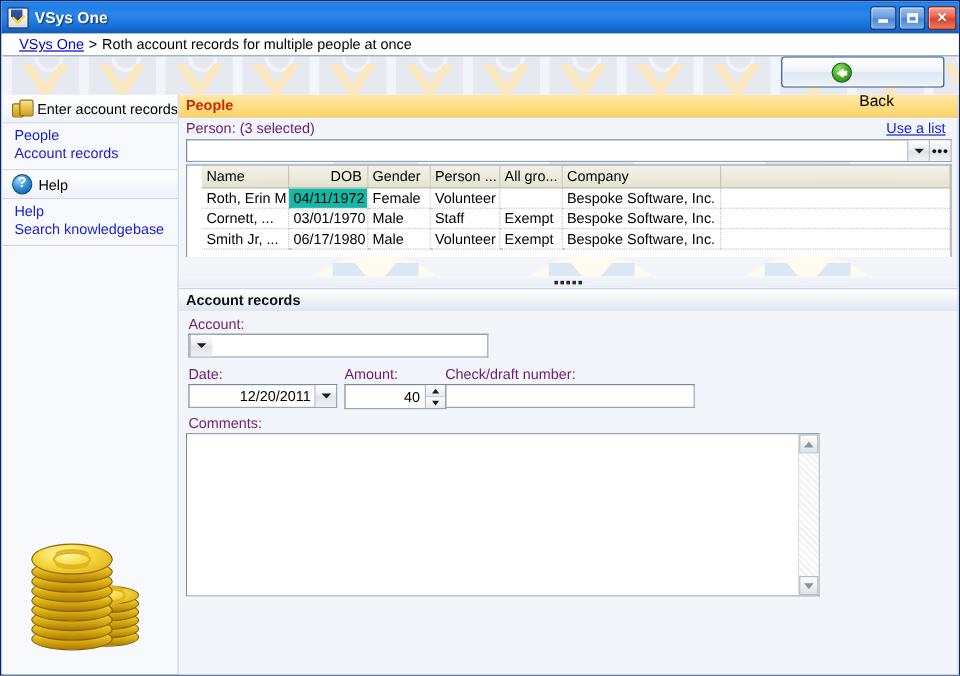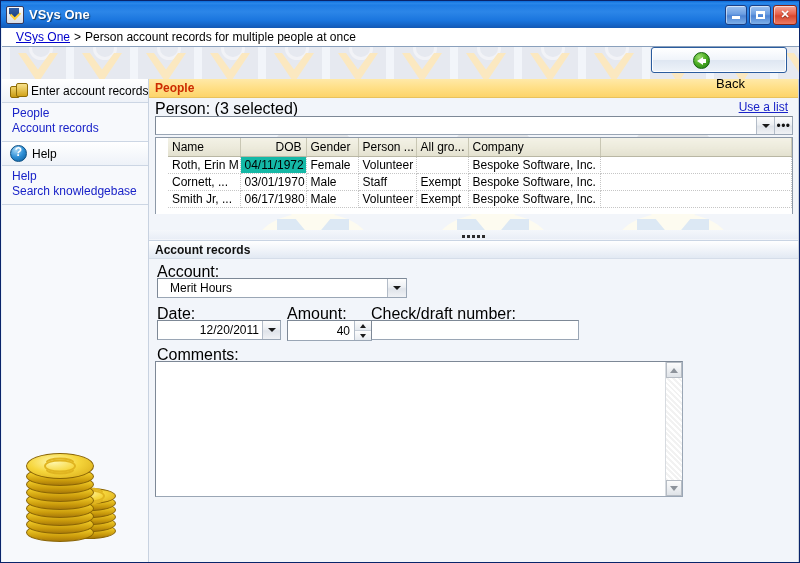--- a/index.html
+++ b/index.html
@@ -383,22 +383,22 @@
     border-bottom: 1px solid #d5dde9;
   }
 
   
   #person-row {
     position: absolute;
     left: 0; top: 20px;
     width: 651px; height: 38px;
   }
   .field-label {
-    font-size: 16px;
-    color: #000000;
+    font-size: 12px;
+    color: #701a75;
     white-space: nowrap;
   }
   #person-label { position: absolute; left: 6px; top: 1px; }
   #use-a-list {
     position: absolute; right: 12px; top: 1px;
     color: #1a23c8; text-decoration: underline; cursor: pointer; font-size: 12px;
   }
   #person-combo {
     position: absolute;
     left: 6px; top: 17px;
@@ -703,21 +703,21 @@
       </div>
       <div class="win-btn close">
         <div class="glyph">✕</div>
       </div>
     </div>
   </div>
 
   <div id="breadcrumb">
     <span class="crumb-link">VSys One</span>
     <span class="crumb-sep">&gt;</span>
-    <span class="crumb-cur">Person account records for multiple people at once</span>
+    <span class="crumb-cur">Roth account records for multiple people at once</span>
   </div>
 
   <div id="headerband">
     <div class="wm-small" style="left:8px;"></div>
     <div class="wm-small" style="left:72px;"></div>
     <div class="wm-small" style="left:136px;"></div>
     <div class="wm-small" style="left:200px;"></div>
     <div class="wm-small" style="left:264px;"></div>
     <div class="wm-small" style="left:328px;"></div>
     <div class="wm-small" style="left:392px;"></div>
@@ -879,21 +879,20 @@
     </div>
 
     <div class="section-head" id="account-head">
       <span>Account records</span>
     </div>
 
     <div id="acct-panel">
 
       <div class="field-label" id="acct-account-label">Account:</div>
       <div id="acct-account-combo">
-        <div class="combo-text">Merit Hours</div>
         <div class="sq-btn">
           <span class="caret-down"></span>
         </div>
       </div>
 
       <div class="field-label" id="date-label">Date:</div>
       <div id="date-combo">
         <div class="combo-text">12/20/2011</div>
         <div class="sq-btn">
           <span class="caret-down"></span>

